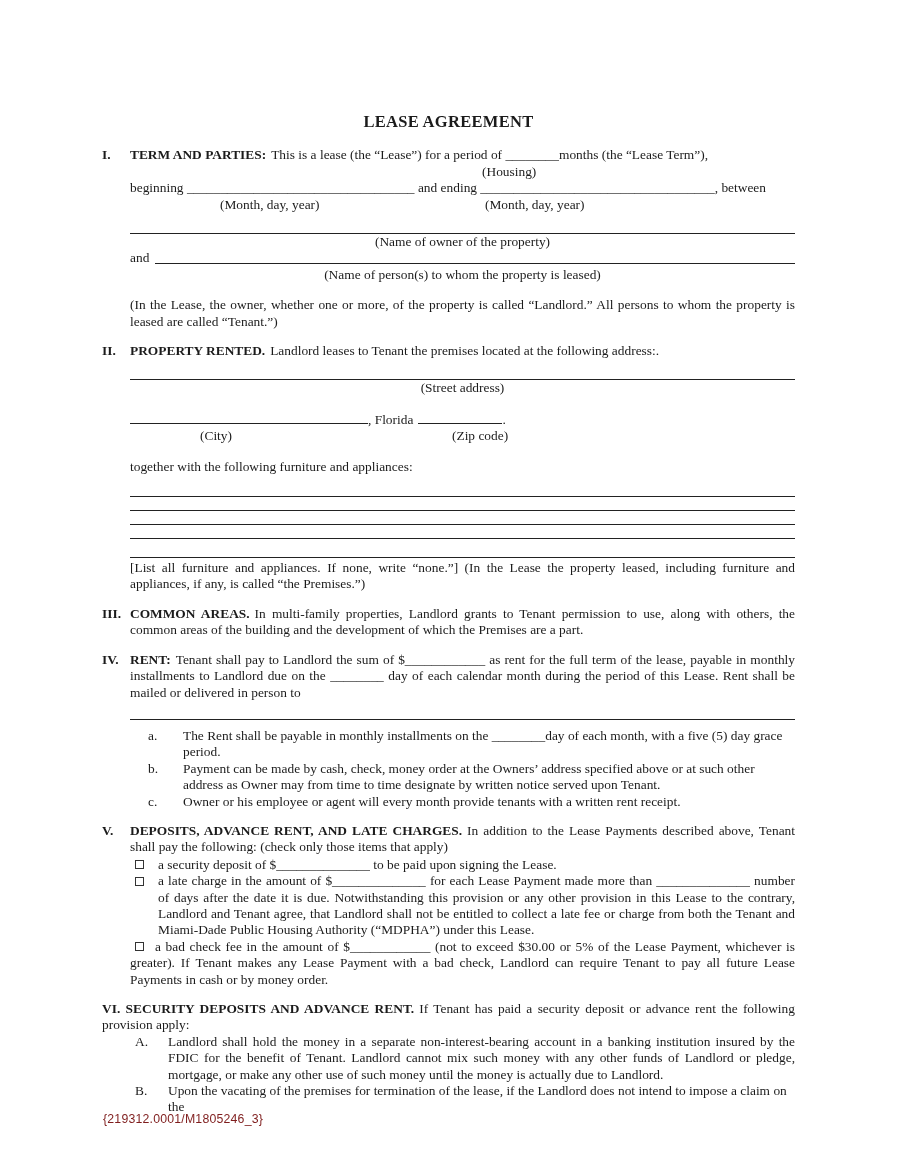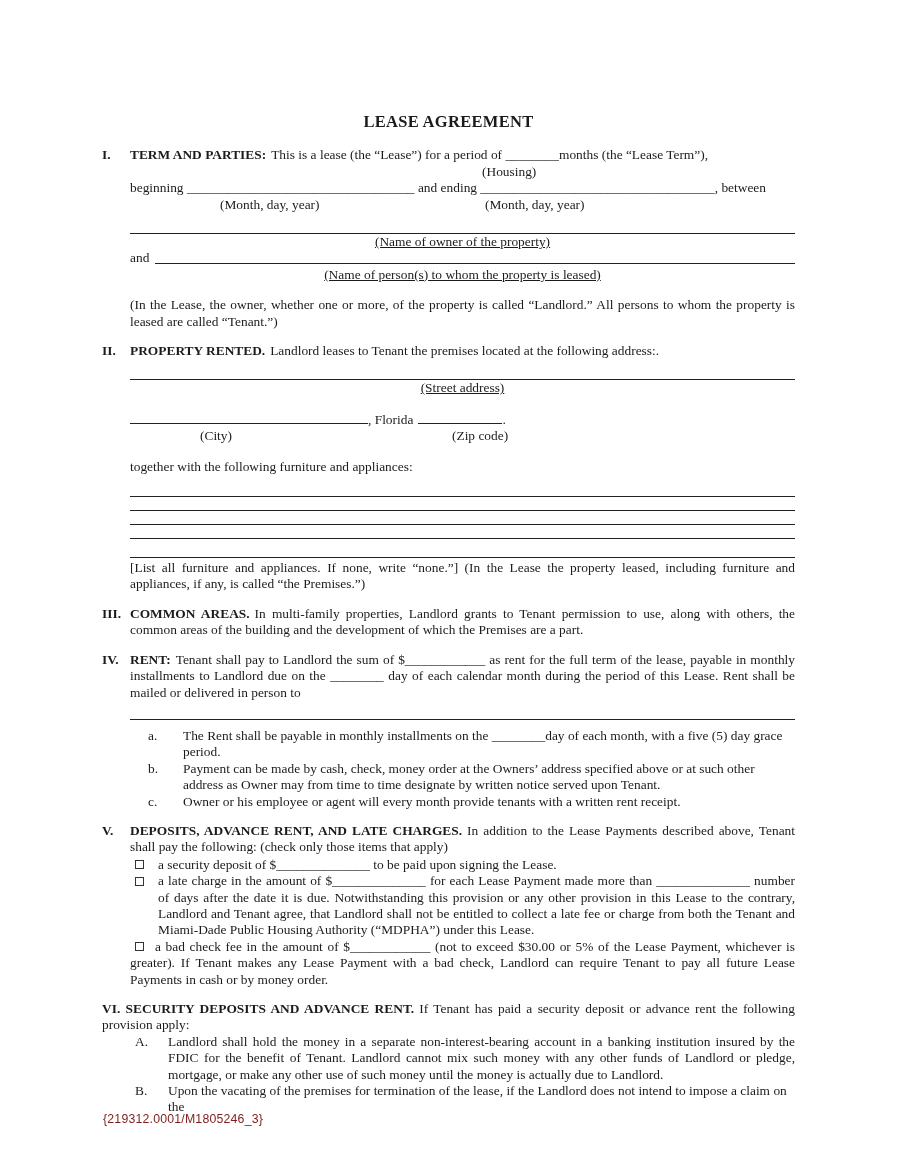--- a/index.html
+++ b/index.html
@@ -22,21 +22,21 @@
     font-weight:bold;
     letter-spacing:.3px;
   }
   .sec { display:grid; grid-template-columns:28px 1fr; margin-bottom:13px; }
   .secnum { font-weight:bold; }
   .line { margin:0; }
   .nowrap { white-space:nowrap; overflow:hidden; }
   .just { text-align:justify; }
   .h { font-weight:bold; margin-right:5px; }
   .caption { font-size:13.4px; }
-  .center { text-align:center;text-decoration:underline; }
+  .center { text-align:center; }
   .caprow { position:relative; height:16.4px; }
   .caprow span { position:absolute; top:0; }
   .rule { border-bottom:1.3px solid #222; height:12px; } .mt6 { margin-top:6px; } .mt8 { margin-top:8px; } .mt14 { margin-top:14px; }
   .andline { display:flex; align-items:flex-end;justify-content:center; }
   .andline .fill { flex:1; border-bottom:1px solid #222; margin:0 0 3px 6px; height:10px; }
   .blank { display:inline-block; border-bottom:1px solid #222; height:12px; vertical-align:baseline; }
   .frule { border-bottom:1.2px solid #222; height:13px; }
   .frule.first { margin-top:8px; }
   .frule.last  { margin-top:5px; }
   .sublist { margin-top:8px; padding-left:18px; }

